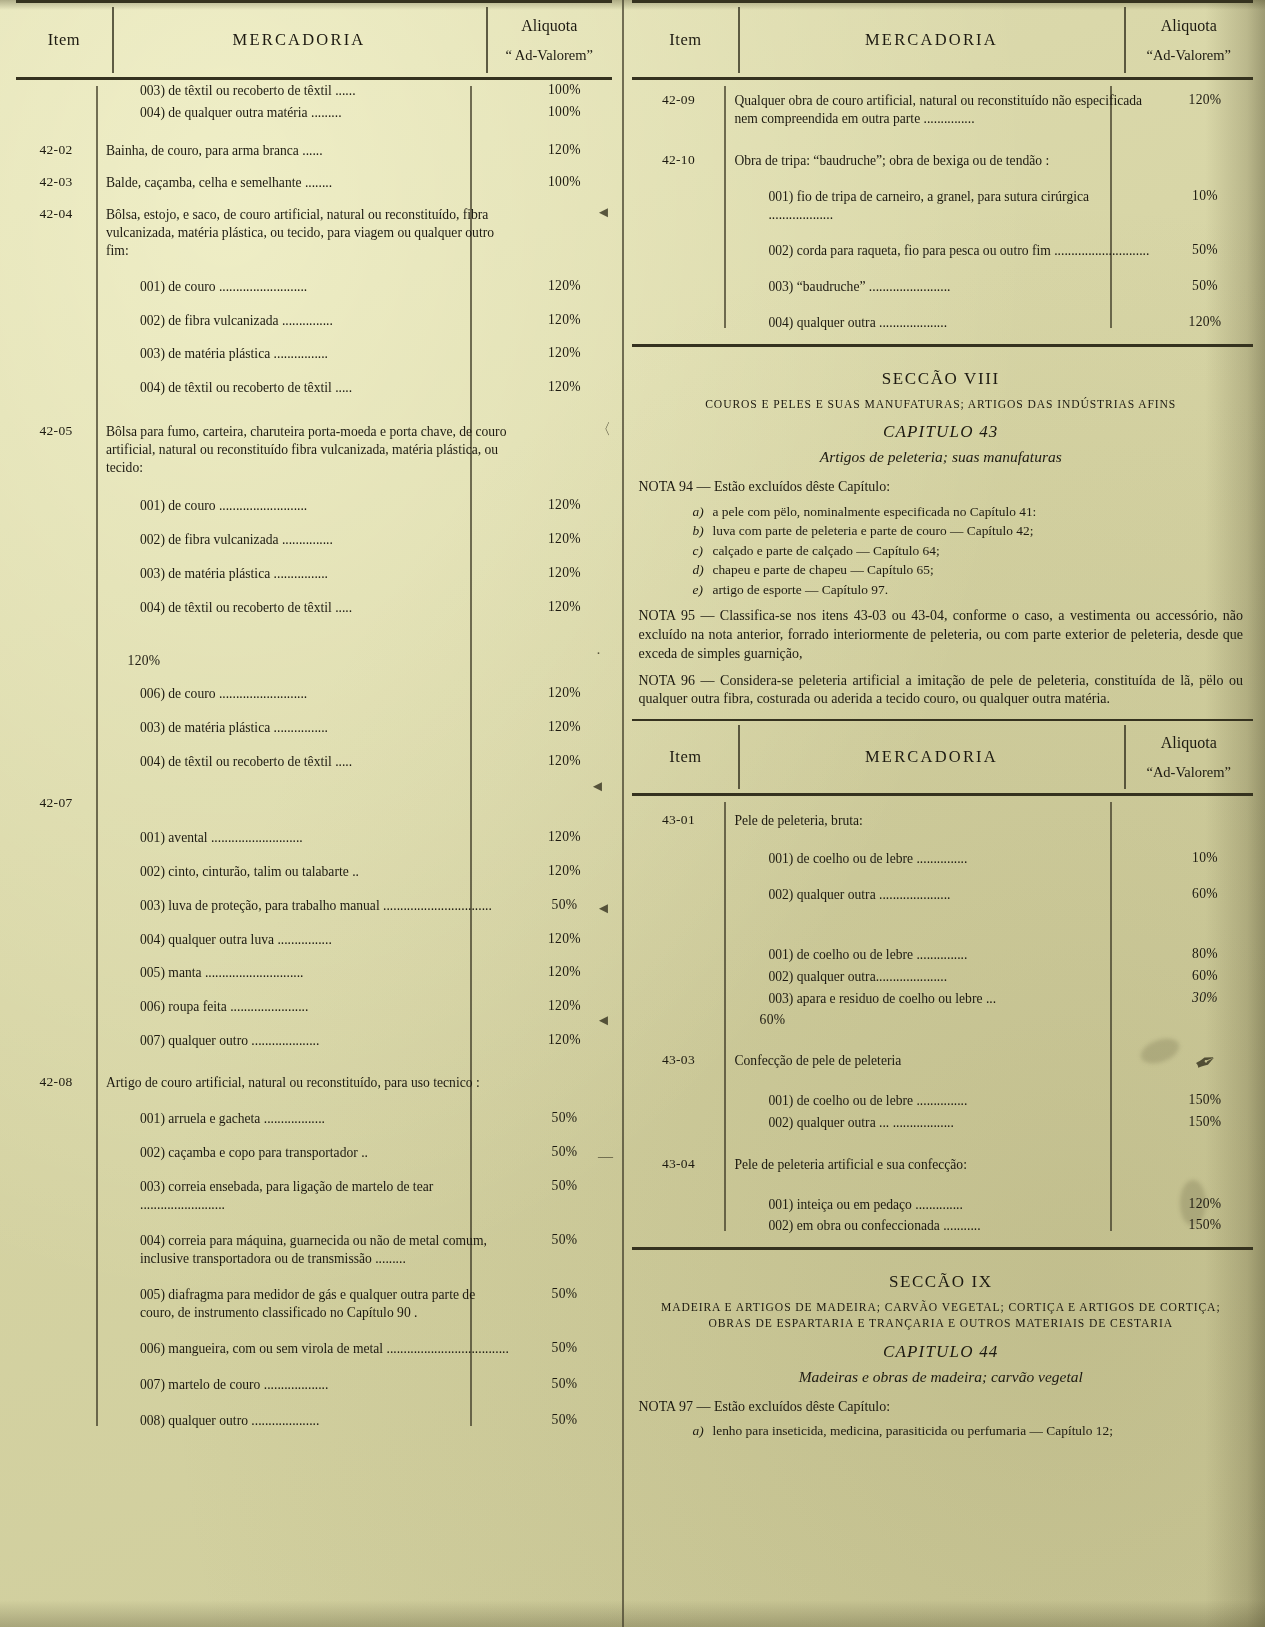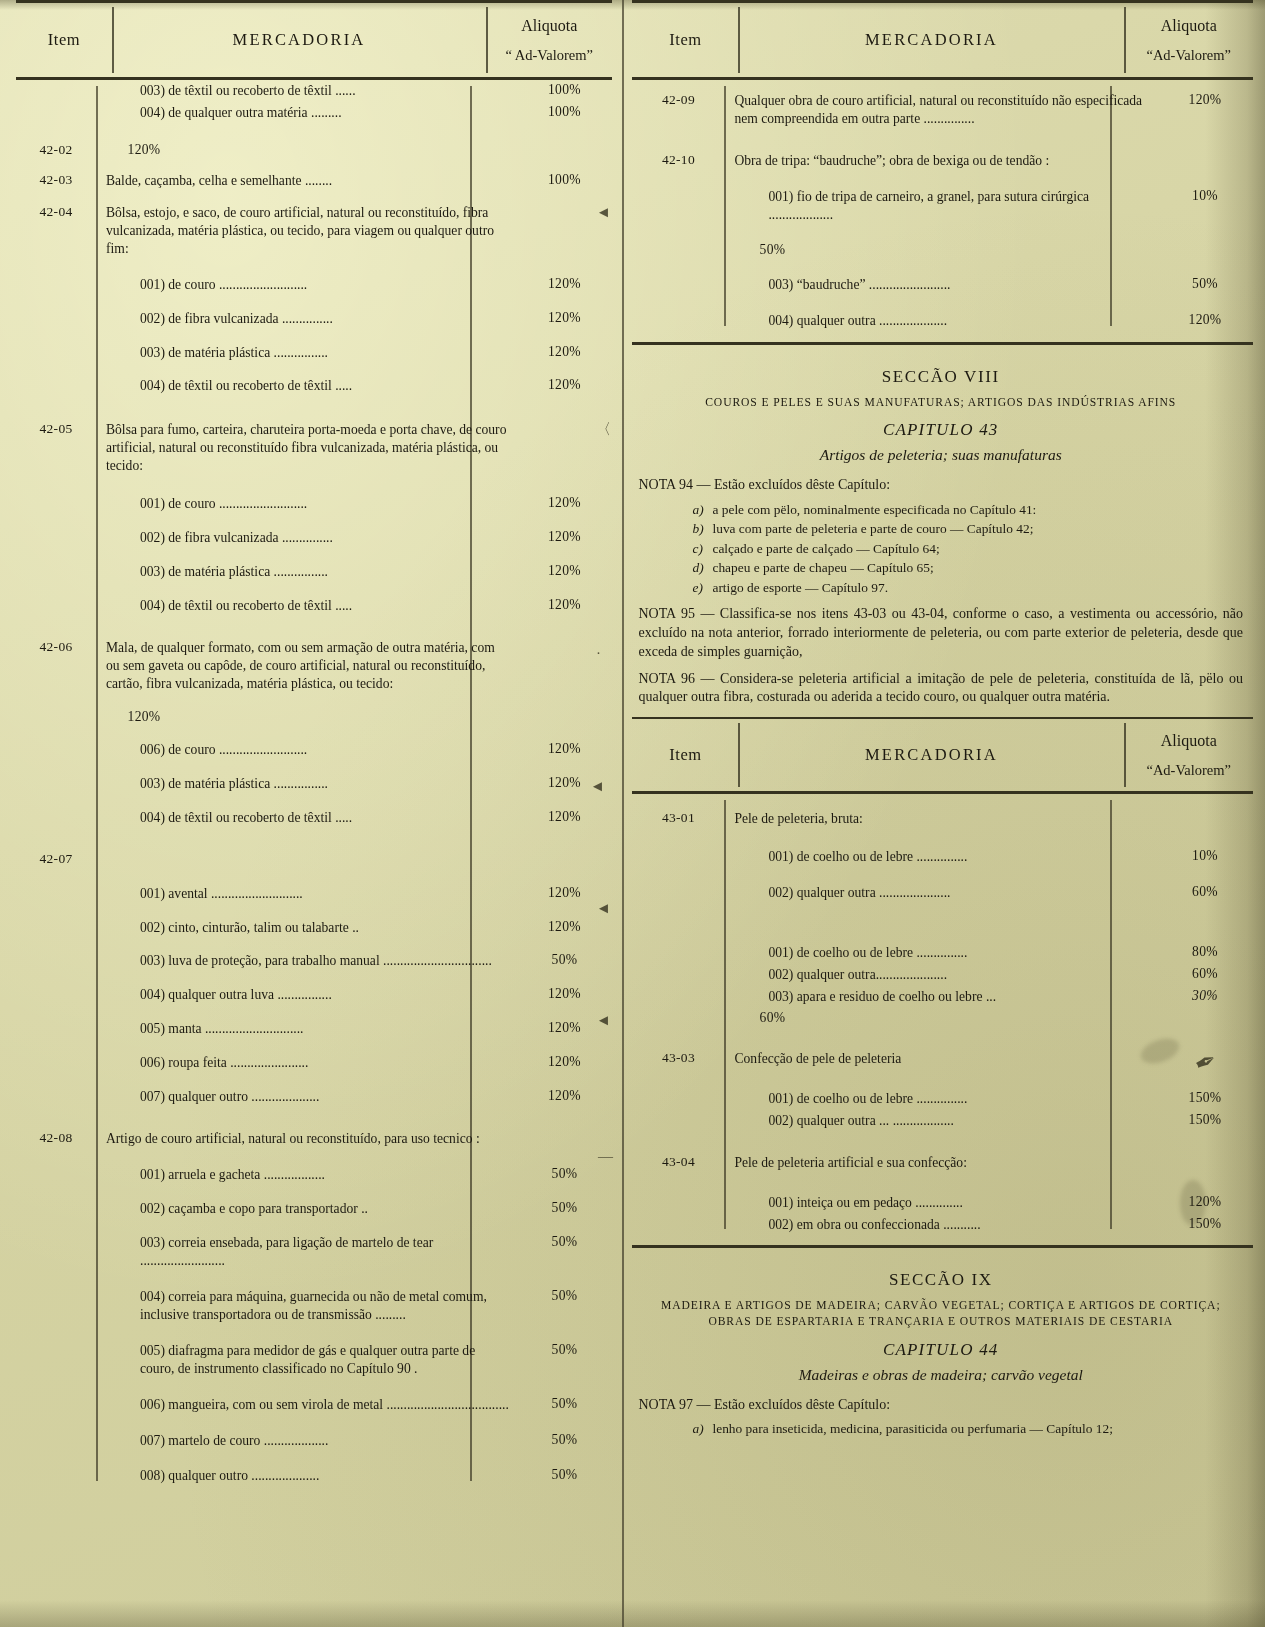--- a/index.html
+++ b/index.html
@@ -165,20 +165,21 @@
           <div class="c-aliq" style="flex-basis: 96px; width: 96px;">100%</div>
         </div>
         <div class="row tight">
           <div class="c-item" style="flex-basis: 80px; width: 80px;"></div>
           <div class="c-merc sub">004) de qualquer outra matéria .........</div>
           <div class="c-aliq" style="flex-basis: 96px; width: 96px;">100%</div>
         </div>
         <div style="height: 16px;"></div>
         <div class="row">
           <div class="c-item" style="flex-basis: 80px; width: 80px;">42-02</div>
+          <div class="c-merc">Bainha, de couro, para arma branca ......</div>
           <div class="c-aliq" style="flex-basis: 96px; width: 96px;">120%</div>
         </div>
         <div style="height: 10px;"></div>
         <div class="row">
           <div class="c-item" style="flex-basis: 80px; width: 80px;">42-03</div>
           <div class="c-merc">Balde, caçamba, celha e semelhante ........</div>
           <div class="c-aliq" style="flex-basis: 96px; width: 96px;">100%</div>
         </div>
         <div style="height: 10px;"></div>
         <div class="row">
@@ -234,25 +235,20 @@
           <div class="c-merc sub">003) de matéria plástica ................</div>
           <div class="c-aliq" style="flex-basis: 96px; width: 96px;">120%</div>
         </div>
         <div style="height: 12px;"></div>
         <div class="row">
           <div class="c-item" style="flex-basis: 80px; width: 80px;"></div>
           <div class="c-merc sub">004) de têxtil ou recoberto de têxtil .....</div>
           <div class="c-aliq" style="flex-basis: 96px; width: 96px;">120%</div>
         </div>
         <div style="height: 20px;"></div>
-        <div class="row">
-          <div class="c-item" style="flex-basis: 80px; width: 80px;">42-06</div>
-          <div class="c-merc">Mala, de qualquer formato, com ou sem armação de outra matéria, com ou sem gaveta ou capôde, de couro artificial, natural ou reconstituído, cartão, fibra vulcanizada, matéria plástica, ou tecido:</div>
-          <div class="c-aliq" style="flex-basis: 96px; width: 96px;"></div>
-        </div>
         <div style="height: 12px;"></div>
         <div class="row">
           <div class="c-item" style="flex-basis: 80px; width: 80px;"></div>
           <div class="c-aliq" style="flex-basis: 96px; width: 96px;">120%</div>
         </div>
         <div style="height: 12px;"></div>
         <div class="row">
           <div class="c-item" style="flex-basis: 80px; width: 80px;"></div>
           <div class="c-merc sub">006) de couro ..........................</div>
           <div class="c-aliq" style="flex-basis: 96px; width: 96px;">120%</div>
@@ -408,20 +404,21 @@
         </div>
         <div style="height: 14px;"></div>
         <div class="row">
           <div class="c-item" style="flex-basis: 92px; width: 92px;"></div>
           <div class="c-merc sub">001) fio de tripa de carneiro, a granel, para sutura cirúrgica ...................</div>
           <div class="c-aliq" style="flex-basis: 96px; width: 96px;">10%</div>
         </div>
         <div style="height: 14px;"></div>
         <div class="row">
           <div class="c-item" style="flex-basis: 92px; width: 92px;"></div>
+          <div class="c-merc sub">002) corda para raqueta, fio para pesca ou outro fim ............................</div>
           <div class="c-aliq" style="flex-basis: 96px; width: 96px;">50%</div>
         </div>
         <div style="height: 14px;"></div>
         <div class="row">
           <div class="c-item" style="flex-basis: 92px; width: 92px;"></div>
           <div class="c-merc sub">003) “baudruche” ........................</div>
           <div class="c-aliq" style="flex-basis: 96px; width: 96px;">50%</div>
         </div>
         <div style="height: 14px;"></div>
         <div class="row">

